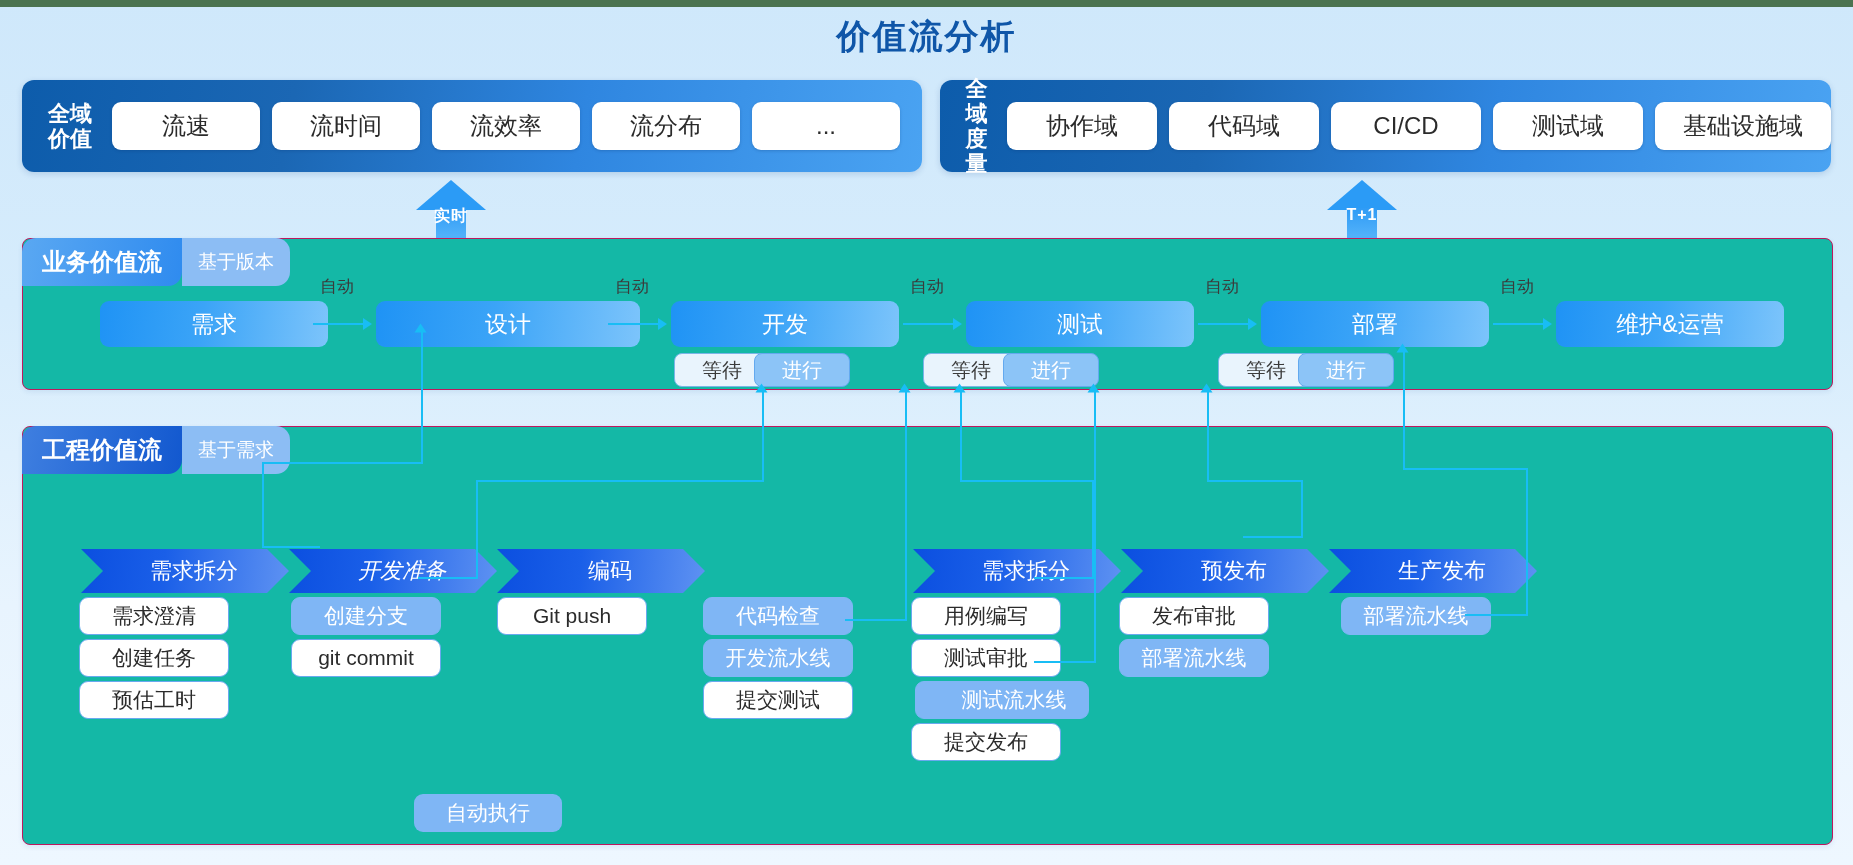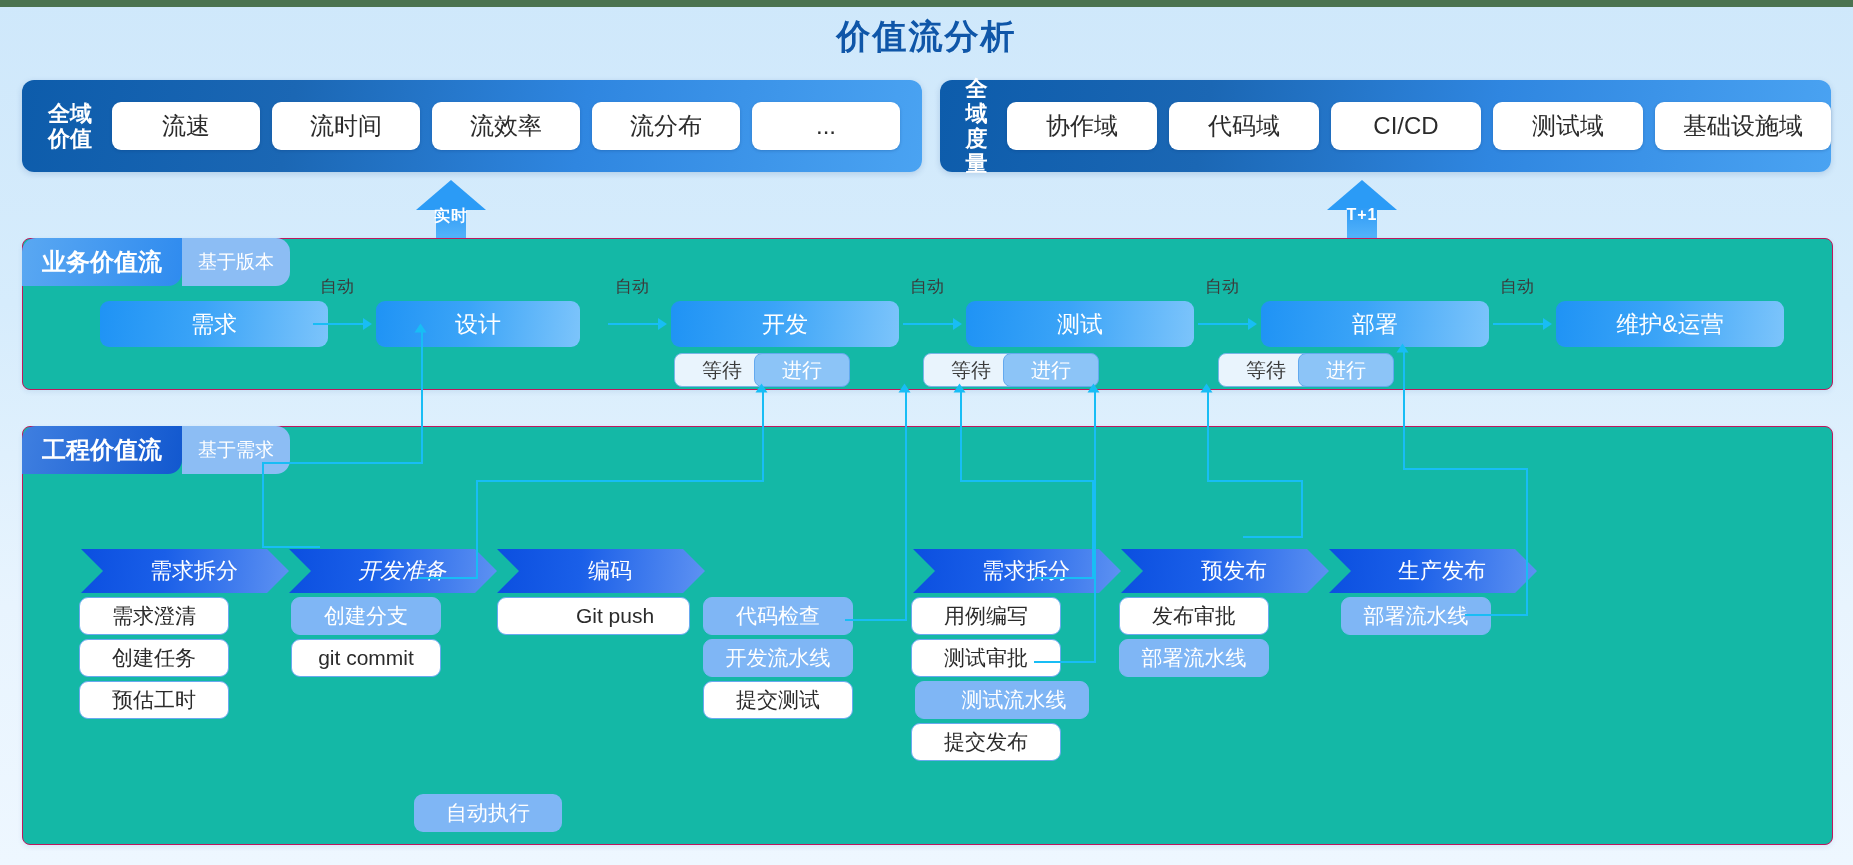--- a/index.html
+++ b/index.html
@@ -164,21 +164,21 @@
   <div class="lbl">T+1</div>
 </div>
 
 <div class="card" id="biz-card">
   <div class="streamtag" id="biz-tag">
     <div class="tag-main">业务价值流</div>
     <div class="tag-sub">基于版本</div>
   </div>
 
   <div class="stage" style="left:58px;top:62px;width:228px;margin-left:19px;">需求</div>
-  <div class="stage" style="left:353px;top:62px;width:204px;">设计</div>
+  <div class="stage" style="left:353px;top:62px;width:264px;">设计</div>
   <div class="stage" style="left:648px;top:62px;width:228px;">开发</div>
   <div class="stage" style="left:943px;top:62px;width:228px;">测试</div>
   <div class="stage" style="left:1238px;top:62px;width:228px;">部署</div>
   <div class="stage" style="left:1533px;top:62px;width:228px;">维护&amp;运营</div>
 
   <div class="autolbl" style="left:297px;top:36px;">自动</div>
   <div class="connline" style="left:290px;top:84px;width:50px;height:2px;"></div>
   <div class="connarrow" style="left:340px;top:79px;"></div>
 
   <div class="autolbl" style="left:592px;top:36px;">自动</div>
@@ -214,21 +214,21 @@
   <div class="chev" style="left:58px;top:122px;width:190px;">需求拆分</div>
   <div class="ebox plain" style="left:56px;top:170px;width:148px;">需求澄清</div>
   <div class="ebox plain" style="left:56px;top:212px;width:148px;">创建任务</div>
   <div class="ebox plain" style="left:56px;top:254px;width:148px;">预估工时</div>
 
   <div class="chev" style="left:266px;top:122px;width:190px;font-style:italic;">开发准备</div>
   <div class="ebox auto" style="left:268px;top:170px;width:148px;">创建分支</div>
   <div class="ebox plain" style="left:268px;top:212px;width:148px;">git commit</div>
 
   <div class="chev" style="left:474px;top:122px;width:190px;">编码</div>
-  <div class="ebox plain" style="left:474px;top:170px;width:148px;padding-left:43px;">Git push</div>
+  <div class="ebox plain" style="left:474px;top:170px;width:148px;">Git push</div>
 
   <div class="ebox auto" style="left:680px;top:170px;width:148px;">代码检查</div>
   <div class="ebox auto" style="left:680px;top:212px;width:148px;">开发流水线</div>
   <div class="ebox plain" style="left:680px;top:254px;width:148px;">提交测试</div>
 
   <div class="chev" style="left:890px;top:122px;width:190px;">需求拆分</div>
   <div class="ebox plain" style="left:888px;top:170px;width:148px;">用例编写</div>
   <div class="ebox plain" style="left:888px;top:212px;width:148px;">测试审批</div>
   <div class="ebox auto" style="left:892px;top:254px;width:148px;padding-left:24px;">测试流水线</div>
   <div class="ebox plain" style="left:888px;top:296px;width:148px;">提交发布</div>

